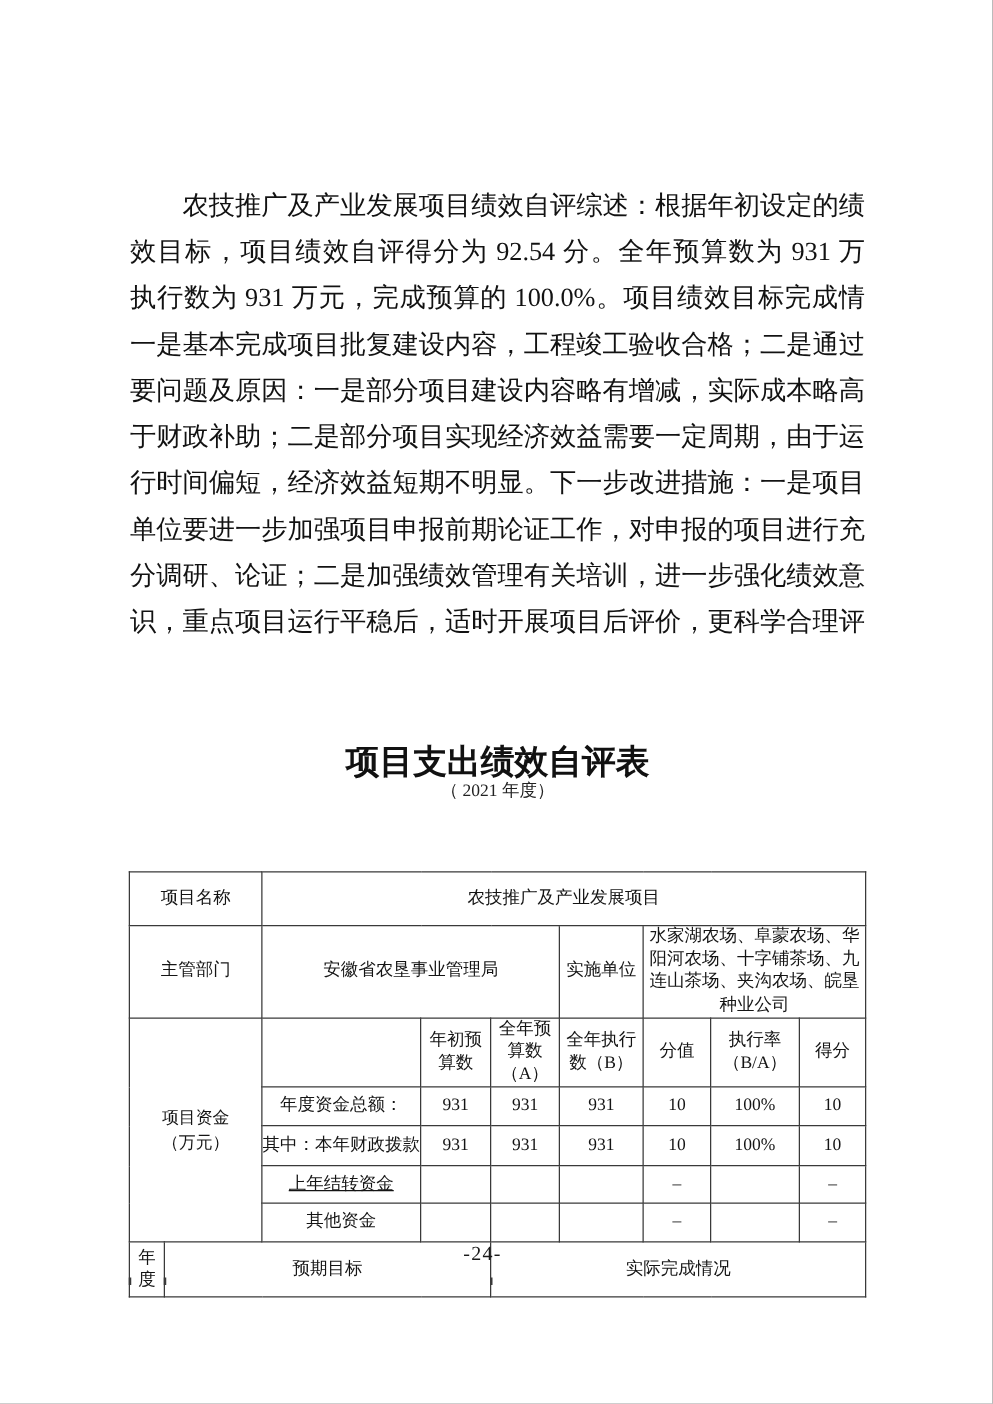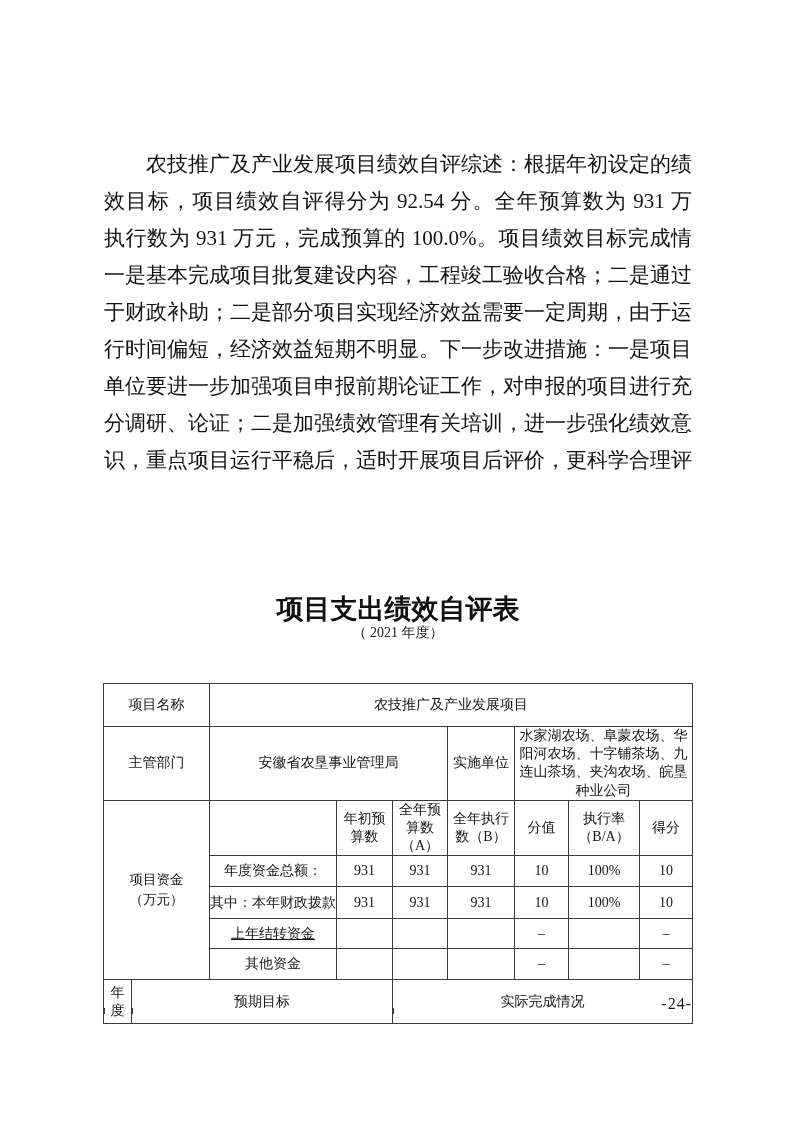--- a/index.html
+++ b/index.html
@@ -49,21 +49,21 @@
     position: absolute;
     left: 104px;
     top: 624px;
     width: 588px;
     text-align: center;
     font-size: 14px;
     color: #222;
   }
 
   
-  .table-wrap { position: absolute; left: 103px; top: 683px; width: 591px; }
+  .table-wrap { position: absolute; left: 103px; top: 697px; width: 591px; }
   table.selfeval {
     border-collapse: collapse;
     table-layout: fixed;
     width: 589px;
     font-family: "Liberation Serif", serif;
     color: #141414;
   }
   table.selfeval td {
     border: 1.5px solid #3a3a3a;
     text-align: center;
@@ -95,39 +95,40 @@
 
   
   .tstub { position: absolute; width: 2px; height: 6px; background: #3a3a3a; top: 325px; }
   .tstub.s1 { left: 0px; }
   .tstub.s2 { left: 28px; }
   .tstub.s3 { left: 289px; }
 
   
   .page-number {
     position: absolute;
-    left: 104px;
+    left: 92px;
     top: 995px;
     width: 588px;
-    text-align: right;
+    text-align: center;
     font-size: 16px;
     letter-spacing: 1px;
     color: #1a1a1a;
   }
 </style>
 </head>
 <body>
 
 <div class="page">
 
   <div class="body-text">
     <div class="line indent">农技推广及产业发展项目绩效自评综述：根据年初设定的绩</div>
     <div class="line">效目标，项目绩效自评得分为 92.54 分。全年预算数为 931 万元，</div>
     <div class="line">执行数为 931 万元，完成预算的 100.0%。项目绩效目标完成情况：</div>
     <div class="line">一是基本完成项目批复建设内容，工程竣工验收合格；二是通过</div>
+    <div class="line">要问题及原因：一是部分项目建设内容略有增减，实际成本略高</div>
     <div class="line">于财政补助；二是部分项目实现经济效益需要一定周期，由于运</div>
     <div class="line">行时间偏短，经济效益短期不明显。下一步改进措施：一是项目</div>
     <div class="line">单位要进一步加强项目申报前期论证工作，对申报的项目进行充</div>
     <div class="line">分调研、论证；二是加强绩效管理有关培训，进一步强化绩效意</div>
     <div class="line">识，重点项目运行平稳后，适时开展项目后评价，更科学合理评</div>
   </div>
 
   <div class="table-title">项目支出绩效自评表</div>
   <div class="table-subtitle">（ 2021 年度）</div>
 

